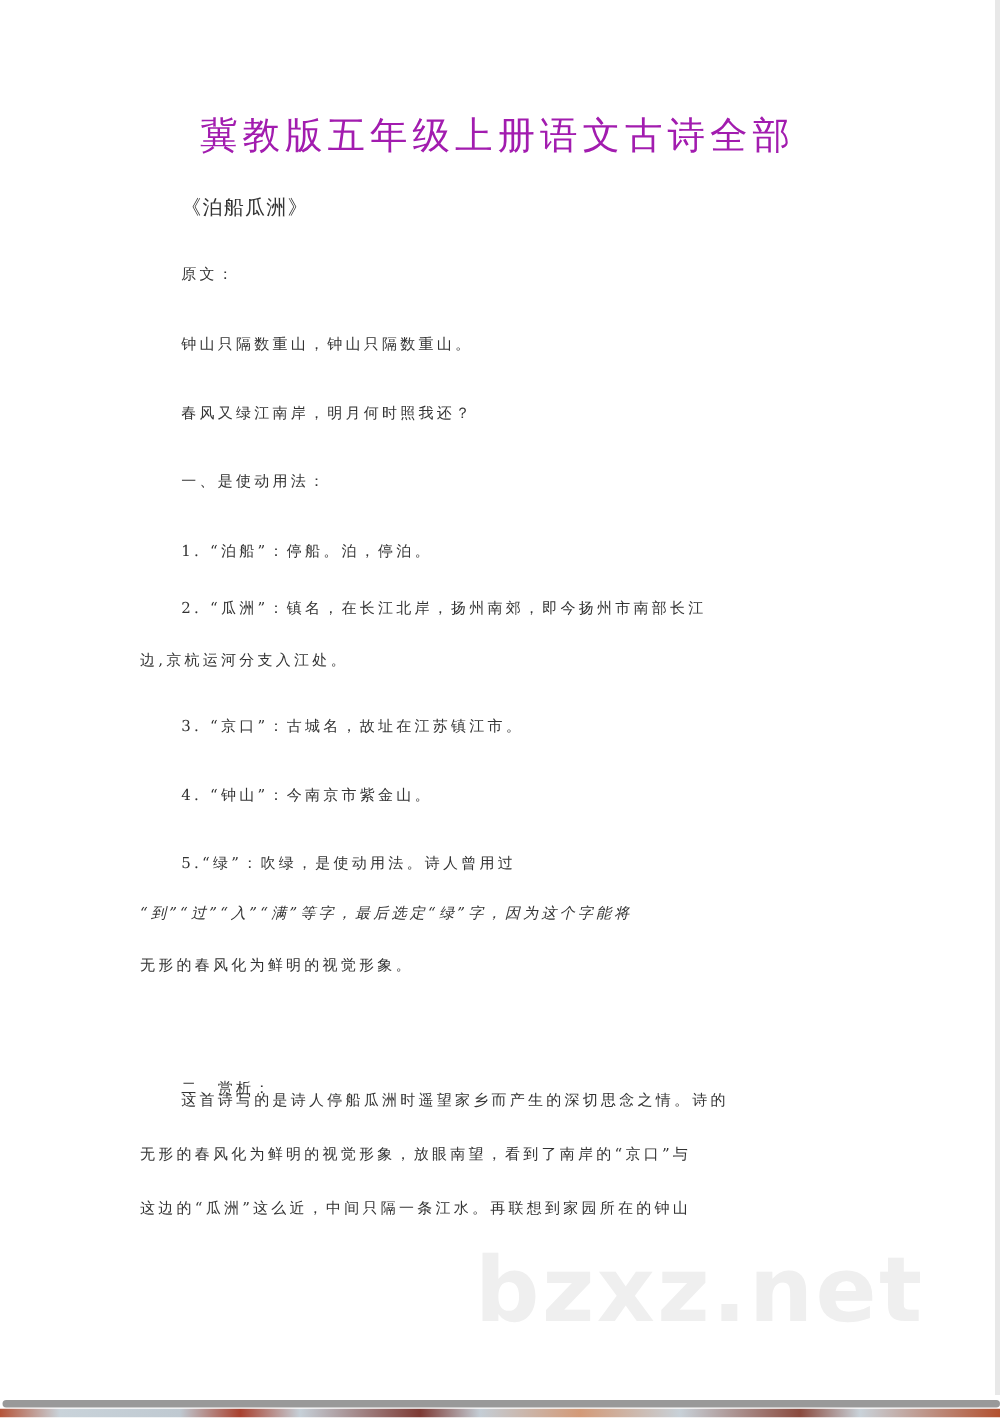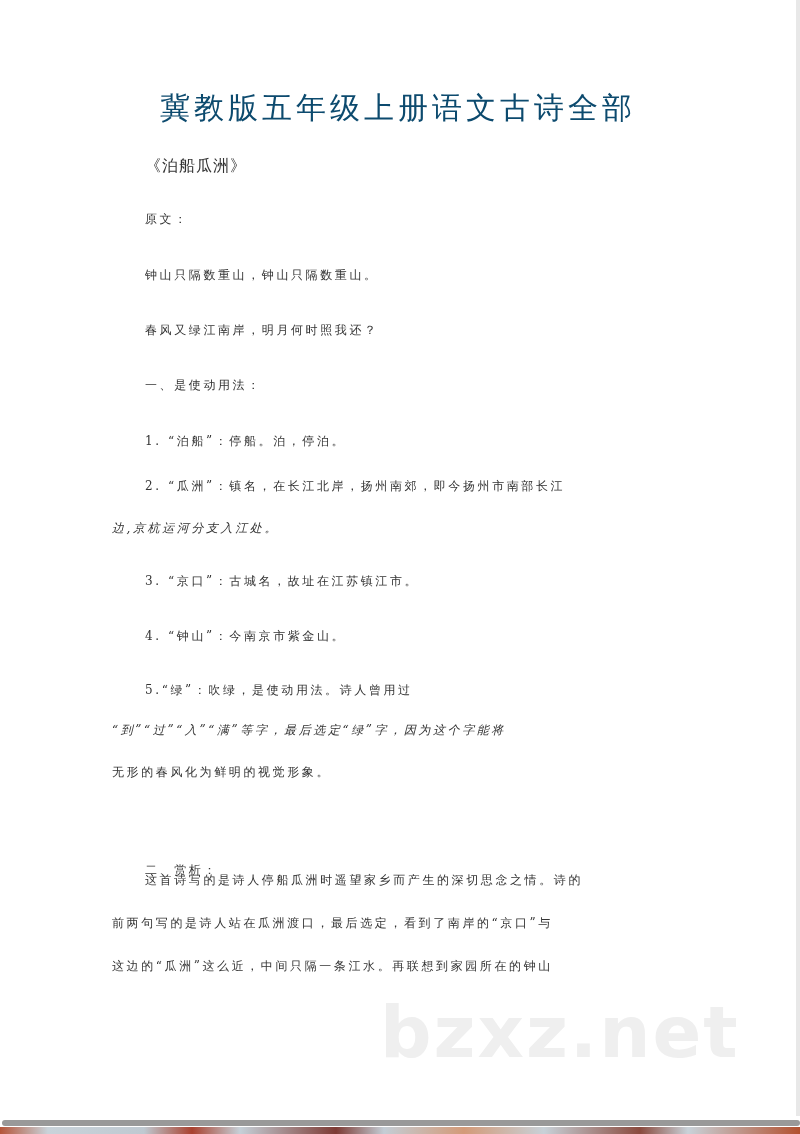--- a/index.html
+++ b/index.html
@@ -26,21 +26,21 @@
       overflow: hidden;
     }
     .doc-title {
       position: absolute;
       left: 0;
       width: 796px;
       top: 68px;
       text-align: center;
       font-size: 30px;
       letter-spacing: 4px;
-      color: #0c4a6e;
+      color: #a21caf;
       font-family: "DejaVu Sans", sans-serif;
       font-weight: normal;
     }
     .line {
       position: absolute;
       font-size: 12px;
       color: #333333;
       white-space: nowrap;
       letter-spacing: 2.6px;
     }
@@ -94,29 +94,29 @@
   <h1 class="doc-title">冀教版五年级上册语文古诗全部</h1>
 
   <div class="line poem-title">《泊船瓜洲》</div>
 
   <div class="line" style="left:145px; top:211px;">原文：</div>
   <div class="line" style="left:145px; top:267px;">钟山只隔数重山，钟山只隔数重山。</div>
   <div class="line" style="left:145px; top:322px;">春风又绿江南岸，明月何时照我还？</div>
   <div class="line" style="left:145px; top:377px;">一、是使动用法：</div>
   <div class="line" style="left:145px; top:433px;">1. “泊船”：停船。泊，停泊。</div>
   <div class="line" style="left:145px; top:478px;">2. “瓜洲”：镇名，在长江北岸，扬州南郊，即今扬州市南部长江</div>
-  <div class="line" style="left:112px; top:520px;font-style:italic;">边,京杭运河分支入江处。</div>
+  <div class="line" style="left:112px; top:520px;">边,京杭运河分支入江处。</div>
   <div class="line" style="left:145px; top:573px;">3. “京口”：古城名，故址在江苏镇江市。</div>
   <div class="line" style="left:145px; top:628px;">4. “钟山”：今南京市紫金山。</div>
   <div class="line" style="left:145px; top:682px;">5.“绿”：吹绿，是使动用法。诗人曾用过</div>
   <div class="line" style="left:112px; top:722px;font-style:italic;">“到”“过”“入”“满”等字，最后选定“绿”字，因为这个字能将</div>
   <div class="line" style="left:112px; top:764px;">无形的春风化为鲜明的视觉形象。</div>
   <div class="line" style="left:145px; top:862px;">二、赏析：</div>
   <div class="line" style="left:145px; top:872px;">这首诗写的是诗人停船瓜洲时遥望家乡而产生的深切思念之情。诗的</div>
-  <div class="line" style="left:112px; top:915px;">前两句写的是诗人站在瓜洲渡口，最后选定，看到了南岸的“京口”与</div>
+  <div class="line" style="left:112px; top:915px;">无形的春风化为鲜明的视觉形象，放眼南望，看到了南岸的“京口”与</div>
   <div class="line" style="left:112px; top:958px;text-align:right;">这边的“瓜洲”这么近，中间只隔一条江水。再联想到家园所在的钟山</div>
 
   <div class="watermark">bzxz.net</div>
 </div>
 
 <div class="scrollbar-track"></div>
 <div class="scrollbar-thumb"></div>
 <div class="bottom-strip"></div>
 
 </body></html>

